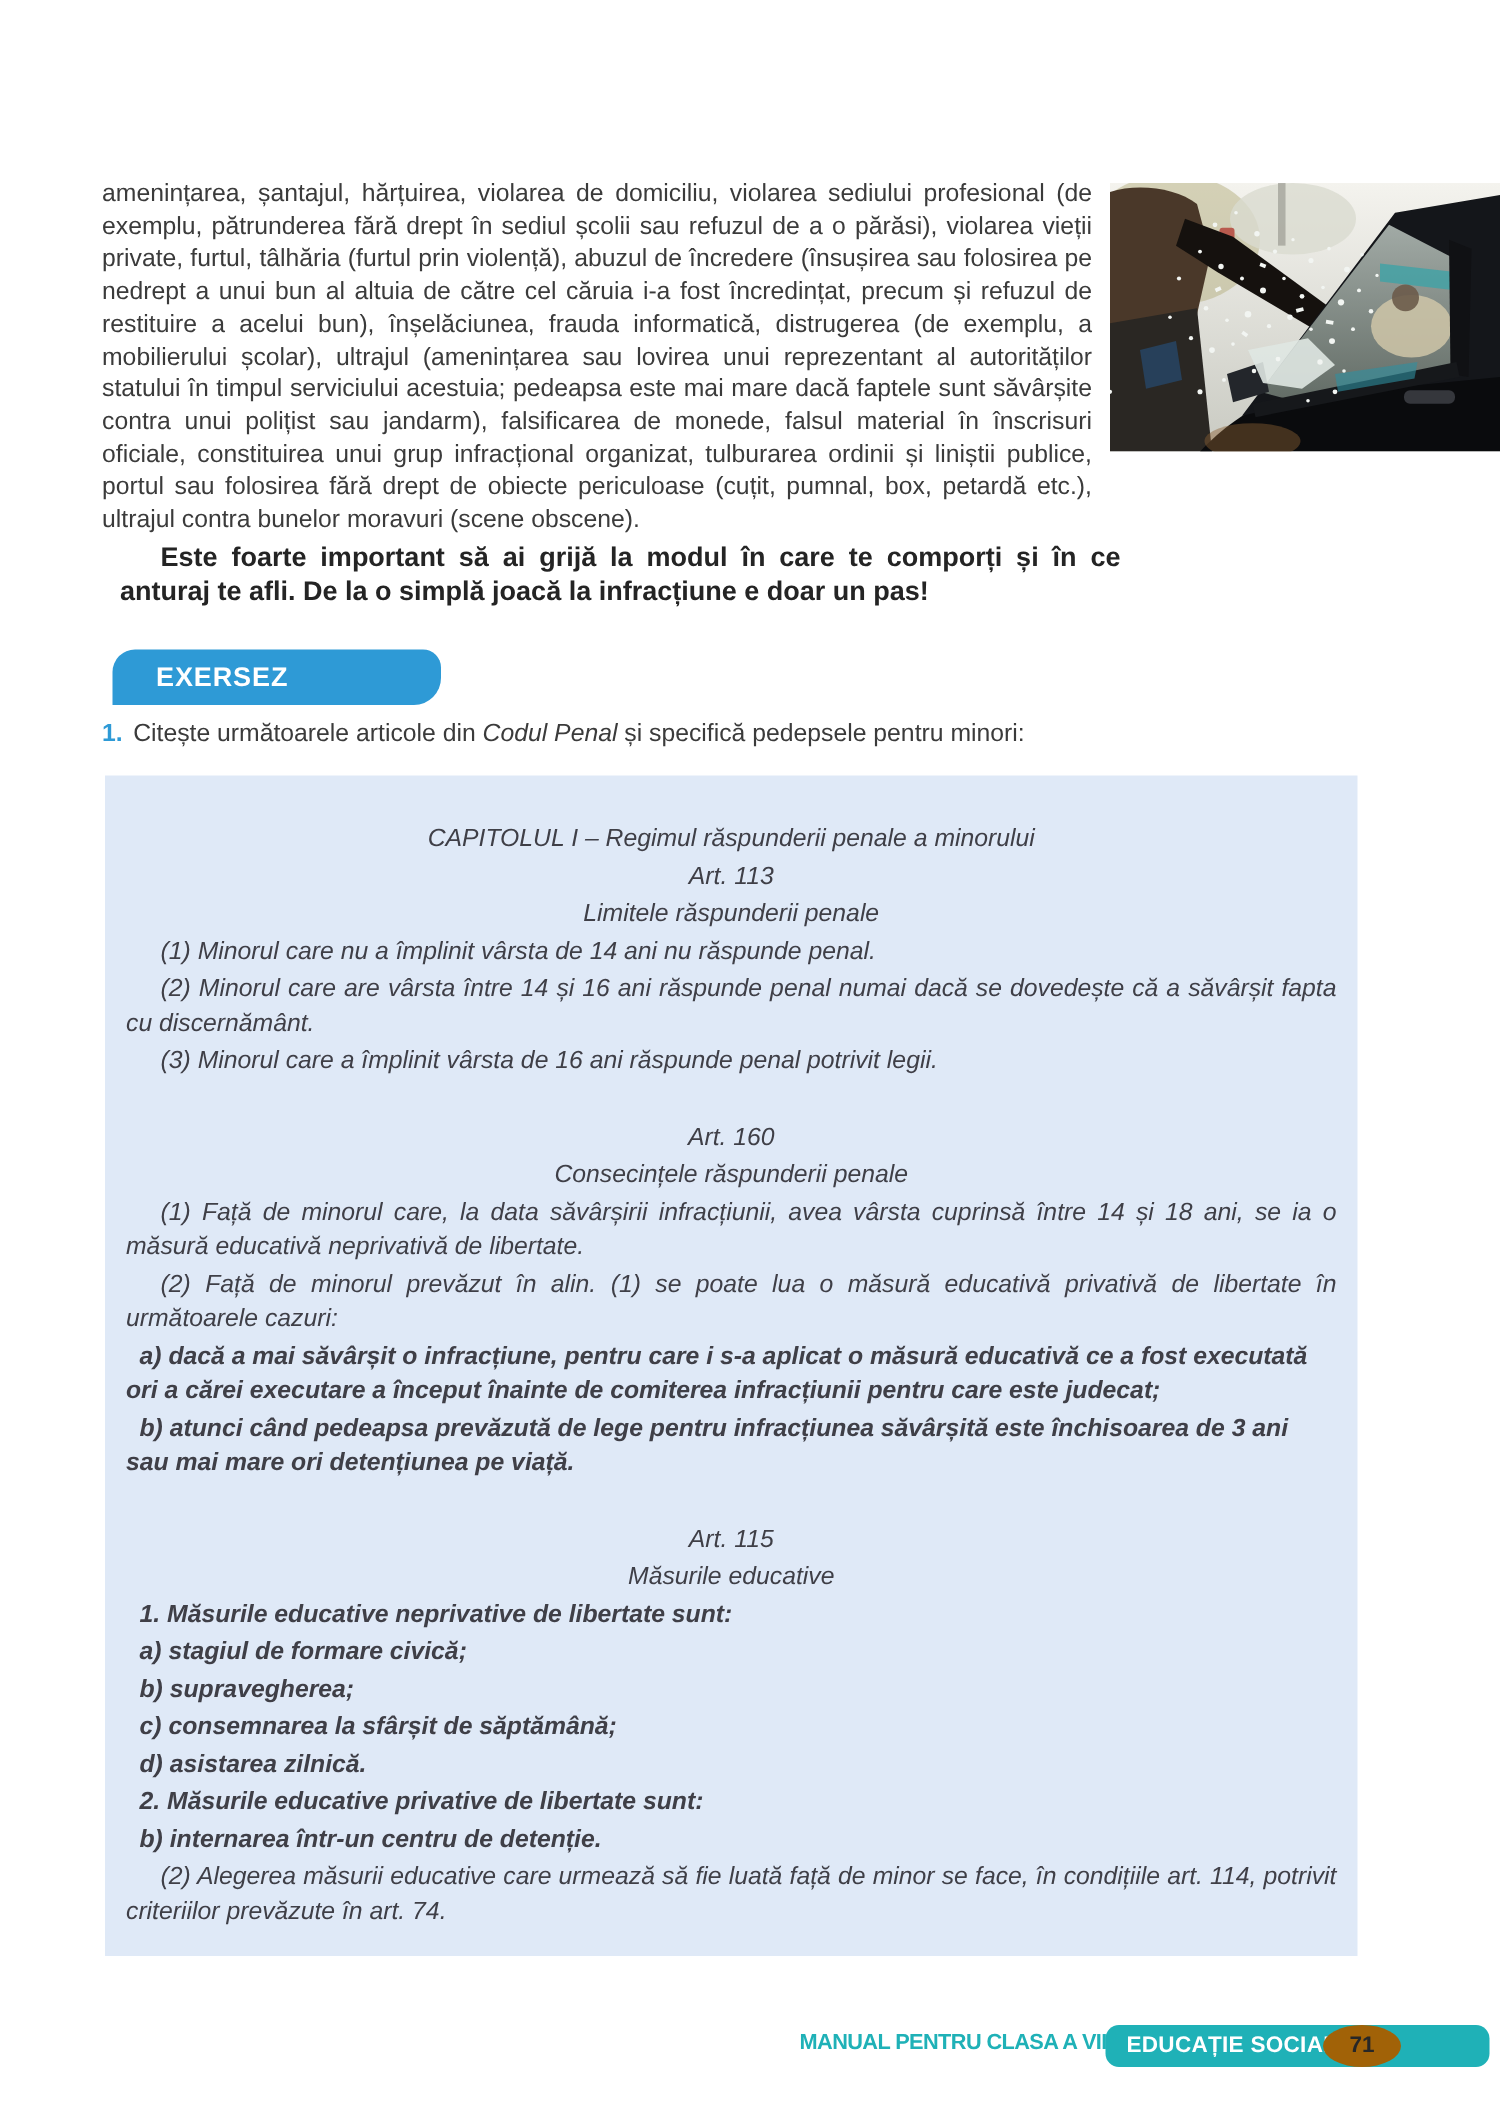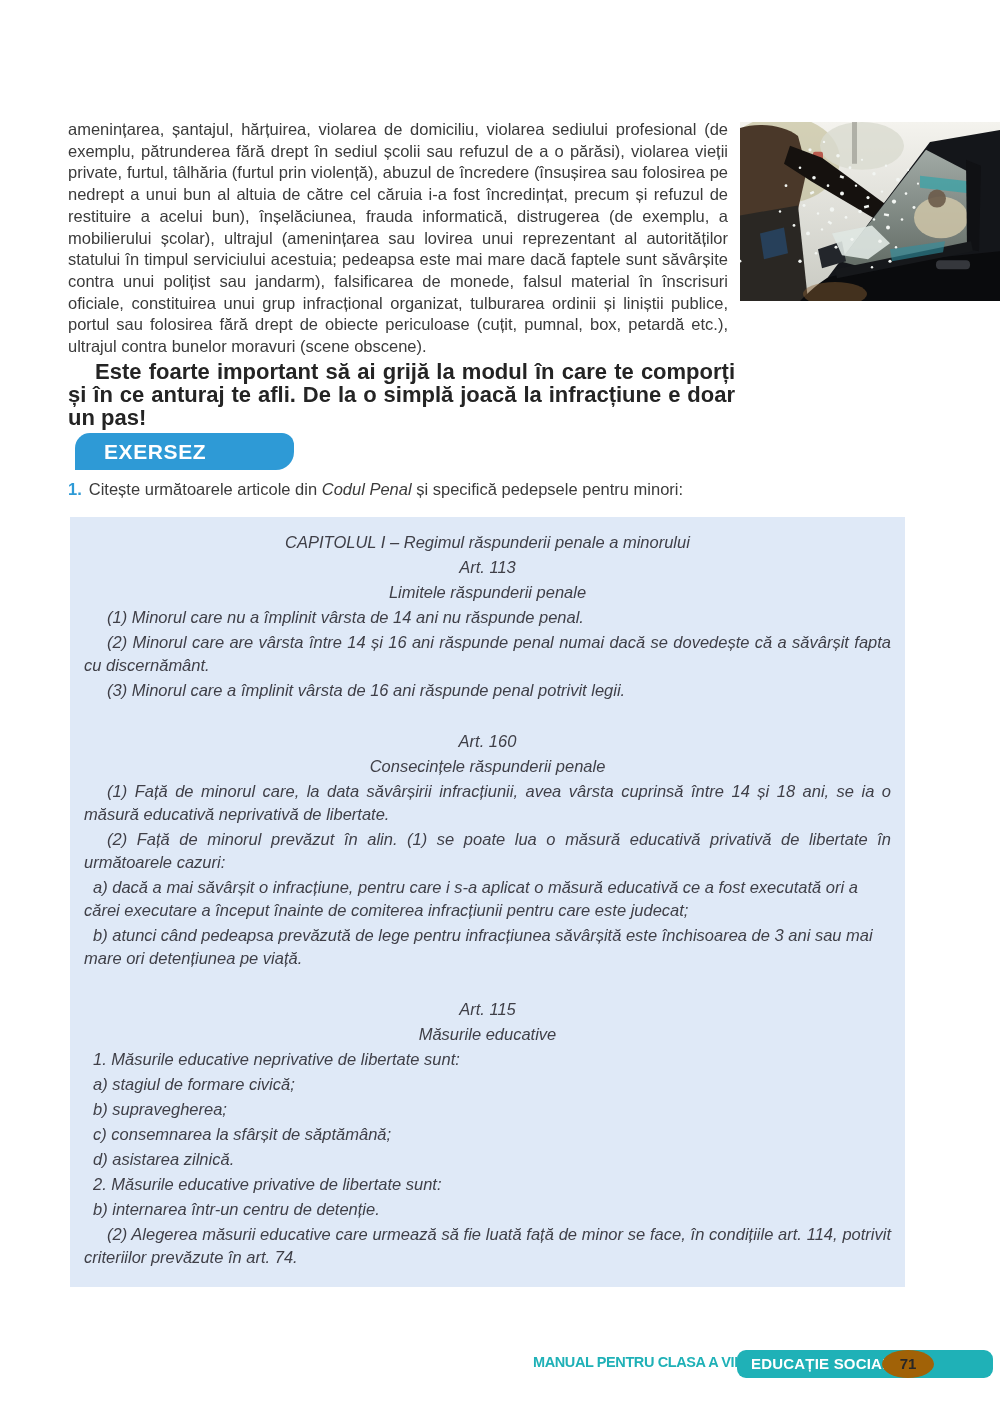--- a/index.html
+++ b/index.html
@@ -7,43 +7,43 @@
         font-family:"Liberation Sans",sans-serif;margin-top:29px;}
 
   
   .intro{position:absolute;left:68px;top:90px;width:660px;font-size:16.5px;line-height:21.7px;
          color:#3b3b3b;text-align:justify;}
 
   
   .photo{position:absolute;left:740px;top:93px;width:260px;height:179px;display:block;}
 
   
-  .note{position:absolute;left:68px;top:331px;width:667px;font-size:22px;line-height:23px;
+  .note{position:absolute;left:80px;top:331px;width:667px;font-size:18px;line-height:23px;
         font-weight:bold;color:#242424;text-align:justify;text-indent:27px;}
 
   
   .banner{position:absolute;left:75px;top:404px;width:219px;height:37px;background:#2e9ad6;
           border-radius:15px 12px 18px 0;}
   .banner-label{display:block;padding-left:29px;line-height:37px;color:#ffffff;font-weight:bold;
-          font-size:21px;letter-spacing:0.6px;}
+          font-size:18px;letter-spacing:0.6px;}
 
   
   .exercise{position:absolute;left:68px;top:451px;width:720px;font-size:16.5px;color:#3b3b3b;}
   .ex-num{color:#2e9ad6;font-weight:bold;margin-right:7px;}
   .ital{font-style:italic;}
 
   
   .codebox{position:absolute;left:70px;top:488px;width:835px;box-sizing:border-box;
-           padding:14px 14px 16px;background:#dfe9f7;font-style:italic;font-size:16.5px;
+           padding:31px 14px 16px;background:#dfe9f7;font-style:italic;font-size:16.5px;
            line-height:23px;color:#3f3f47;}
   .codebox p{margin:0 0 2px;}
   .cC{text-align:center;}
   .art-gap{margin-top:28px !important;}
   .pA{text-indent:23px;text-align:justify;}
-  .pB{text-indent:9px;}
+  .pB{text-indent:9px;font-weight:bold;}
 
   
   .manual{position:absolute;left:533px;top:1325px;color:#1fb1b7;font-weight:bold;
           font-size:14.5px;letter-spacing:-0.4px;white-space:nowrap;}
   .badge{position:absolute;left:737px;top:1321px;width:256px;height:28px;background:#1fb1b7;
          border-radius:9px;}
   .badge-label{position:absolute;left:14px;top:0;line-height:28px;color:#ffffff;font-weight:bold;
          font-size:15px;letter-spacing:0.2px;white-space:nowrap;}
   .badge-page{position:absolute;left:145px;top:0;width:52px;height:28px;background:#a16207;
          border-radius:50%;text-align:center;line-height:28px;color:#272727;font-weight:bold;

